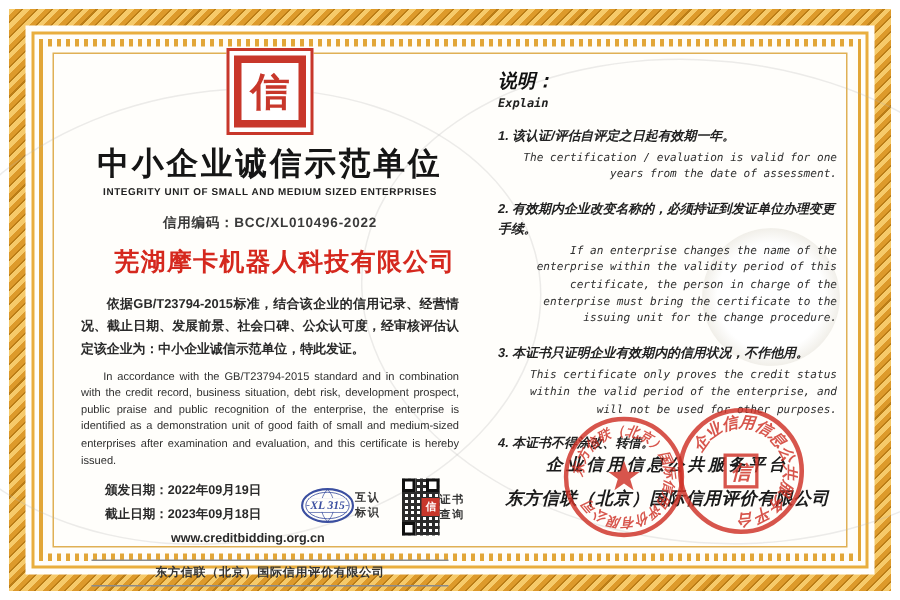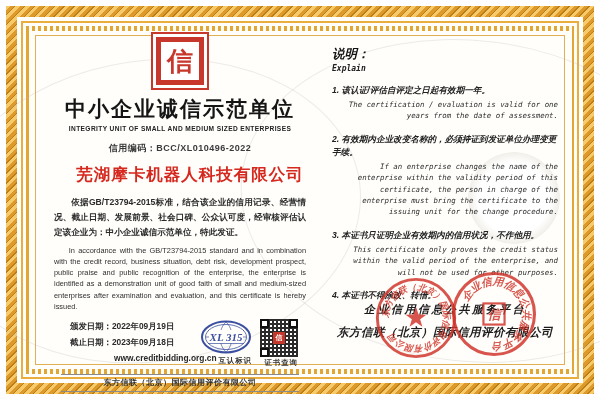--- a/index.html
+++ b/index.html
@@ -33,21 +33,21 @@
   .code{margin-top:10px;font-size:9px;font-weight:bold;color:#3a3a3a;letter-spacing:.5px;}
   .company{margin-top:9px;font-family:"Liberation Serif","DejaVu Serif",serif;font-weight:bold;
            font-size:16.5px;color:#d5281e;letter-spacing:1px;white-space:nowrap;margin-left:20px;}
   .para-zh{margin-top:9px;font-size:8.6px;font-weight:bold;line-height:1.75;text-align:justify;text-indent:2em;color:#2a2a2a;width:100%;}
   .para-en{margin-top:5px;font-size:7.4px;line-height:1.5;text-align:justify;text-indent:2em;color:#2e2e2e;width:100%;}
   
   .info{margin-top:7px;width:100%;display:flex;align-items:flex-start;}
   .info-rows{width:138px;font-size:8.4px;font-weight:bold;color:#2a2a2a;line-height:1.9;}
   .info-row{white-space:nowrap;margin-left:16px;}
   .site2{padding-left:44px;}
-  .mark-col,.qr-col{display:flex;flex-direction:column;align-items:flex-end;margin-left:8px;}
+  .mark-col,.qr-col{display:flex;flex-direction:row;align-items:center;margin-left:8px;}
   .mark-label,.qr-label{margin-top:1px;font-size:7.4px;font-weight:bold;color:#333;letter-spacing:1px;}
   .qr{position:relative;width:38px;height:38px;background-color:#fff;
       background-image:repeating-linear-gradient(0deg,#2b2b2b 0 2px,transparent 2px 4px),
                        repeating-linear-gradient(90deg,#2b2b2b 0 2px,transparent 2px 4px);}
   .qr .fd{position:absolute;width:9px;height:9px;border:2px solid #111;background:#fff;box-sizing:border-box;}
   .fd.tl{left:0;top:0;} .fd.tr{right:0;top:0;} .fd.bl{left:0;bottom:0;}
   .qr-c{position:absolute;left:13px;top:13px;width:12px;height:12px;background:#c8372b;color:#fff;
         font-size:7px;display:flex;align-items:center;justify-content:center;font-weight:bold;}
   
   .issuer-wrap{margin-top:6px;width:238px;text-align:center;border-top:1px solid #8a8a8a;border-bottom:1px solid #8a8a8a;padding:2.5px 0;}

